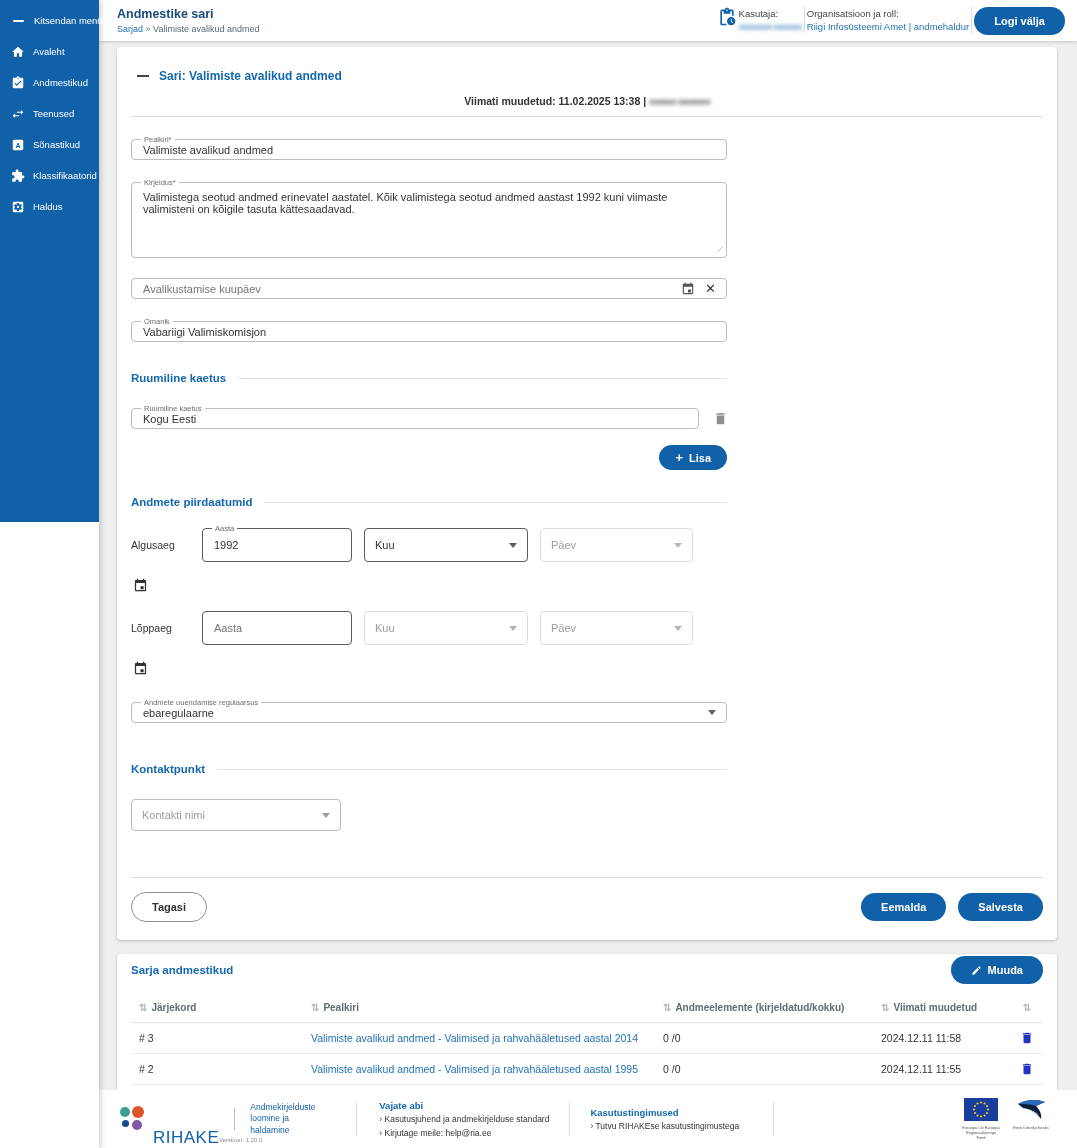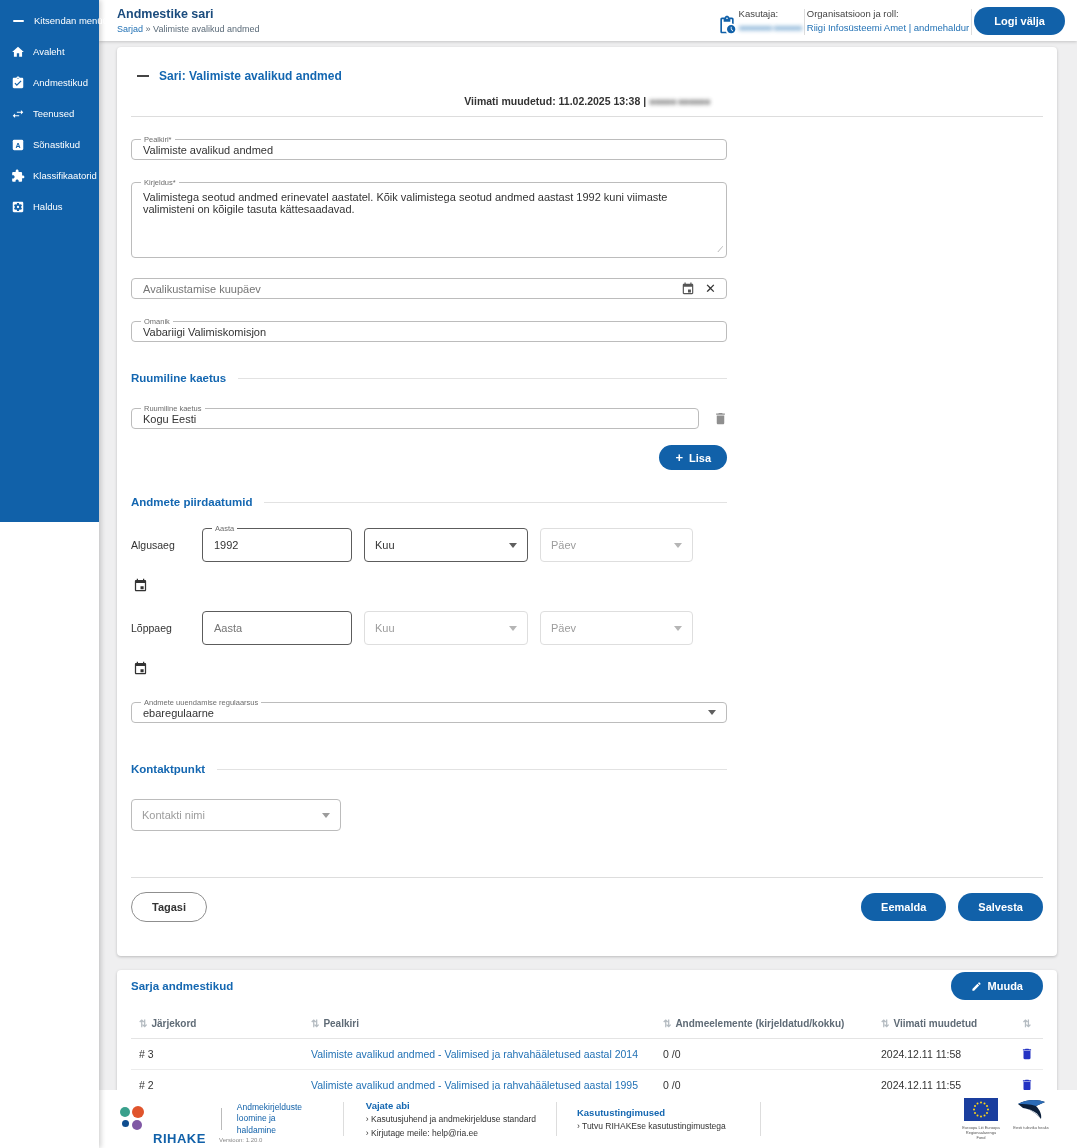--- a/index.html
+++ b/index.html
@@ -21,21 +21,21 @@
   .minus-bar { width:11px; height:2px; background:#fff; border-radius:1px; margin:0 2px; }
 
   
   .topbar { position:absolute; left:99px; top:0; width:978px; height:41px; background:#fff;
             box-shadow:0 1px 3px rgba(0,0,0,.18); z-index:20; display:flex; align-items:center; }
   .tb-titles { padding-left:18px; }
   .tb-title { font-size:12.5px; font-weight:700; color:#1a4b7d; }
   .tb-bc { font-size:9px; margin-top:3px; }
   .tb-bc .lnk { color:#2372b5; }
   .tb-bc .sep, .tb-bc .cur { color:#5a6a78; }
-  .tb-right { margin-left:auto; display:flex; align-items:flex-end; gap:2px; padding-right:12px; }
+  .tb-right { margin-left:auto; display:flex; align-items:flex-start; gap:2px; padding-right:12px; }
   .tb-block { font-size:9.5px; line-height:1.45; }
   .tb-block .lab { color:#444; }
   .tb-block .val { color:#2372b5; }
   .vdiv { width:1px; height:26px; background:#ddd; }
   .redacted { filter:blur(2.2px); opacity:.75; letter-spacing:-1px; }
   .btn { border:0; cursor:pointer; font-family:inherit; }
   .btn-primary { background:#1161a9; color:#fff; border-radius:16px; font-size:11px; font-weight:600;
                  padding:8px 20px; display:inline-flex; align-items:center; gap:6px; }
   .btn-outline { background:#fff; color:#333; border:1px solid #8f8f8f; border-radius:16px;
                  font-size:11px; font-weight:600; padding:8px 20px; }
@@ -75,21 +75,21 @@
            border-top:5px solid #5f5f5f; }
   .sel.dis .caret { border-top-color:#b5b5b5; }
 
   .date-row { display:flex; align-items:center; margin-top:20px; }
   .date-row .rlab { width:71px; font-size:10.5px; color:#333; }
   .date-row .f-aasta { width:150px; height:34px; }
   .date-row .s-kuu { width:164px; margin-left:12px; }
   .date-row .s-paev { width:153px; margin-left:12px; }
   .ph { color:#9c9c9c; }
 
-  .actions { display:flex; align-items:center; padding:14px 0 34px;gap:27px; }
+  .actions { display:flex; align-items:center; padding:14px 0 18px;gap:27px; }
   .actions .right { margin-left:auto; display:flex; gap:12px; }
 
   
   .tbl-head-row { display:flex; align-items:center; padding-top:2px; }
   .tbl-title { color:#1467b1; font-size:11.5px; font-weight:700; }
   .grid-head, .grid-row { display:grid; grid-template-columns:172px 352px 218px 130px 1fr;
                           align-items:center; padding-left:8px; }
   .grid-head { margin-top:18px; border-bottom:1px solid #e4e4e4; padding-bottom:9px;
                font-size:10px; font-weight:700; color:#5f6b76; }
   .th { display:flex; align-items:center; gap:4px; }
@@ -100,21 +100,21 @@
   
   .footer { position:absolute; left:99px; bottom:0; width:978px; height:58px; background:#fff;
             display:flex; align-items:center; }
   .f-logo { display:flex; align-items:center; gap:8px; padding-left:20px; }
   .dots { position:relative; width:26px; height:26px; }
   .dot { position:absolute; border-radius:50%; }
   .d1 { width:10px; height:10px; background:#3aa08c; left:1px; top:1px; }
   .d2 { width:12px; height:12px; background:#e0542c; left:13px; top:0; }
   .d3 { width:7px; height:7px; background:#0f4d8f; left:3px; top:14px; }
   .d4 { width:10px; height:10px; background:#8058a5; left:13px; top:14px; }
-  .brand { color:#1161a9; font-size:13px; font-weight:700; letter-spacing:.5px;margin-top:38px; }
+  .brand { color:#1161a9; font-size:17px; font-weight:400; letter-spacing:.5px;margin-top:38px; }
   .brand-div { width:1px; height:22px; background:#bbb; margin:0 7px; }
   .tagline { color:#1161a9; font-size:8.5px; line-height:1.3; width:80px; }
   .version { position:absolute; left:120px; bottom:5px; font-size:6px; color:#888; }
   .f-col { font-size:8.5px; line-height:1.6; color:#333; }
   .f-col .head { color:#1467b1; font-size:9.5px; font-weight:700; }
   .f-col .item { cursor:pointer; }
   .f-vdiv { width:1px; height:34px; background:#ddd; }
   .f-logos { margin-left:auto; display:flex; align-items:flex-start; gap:10px; padding-right:26px; }
   .tiny-cap { font-size:4px; color:#555; text-align:center; line-height:1.3; width:40px; }
 

